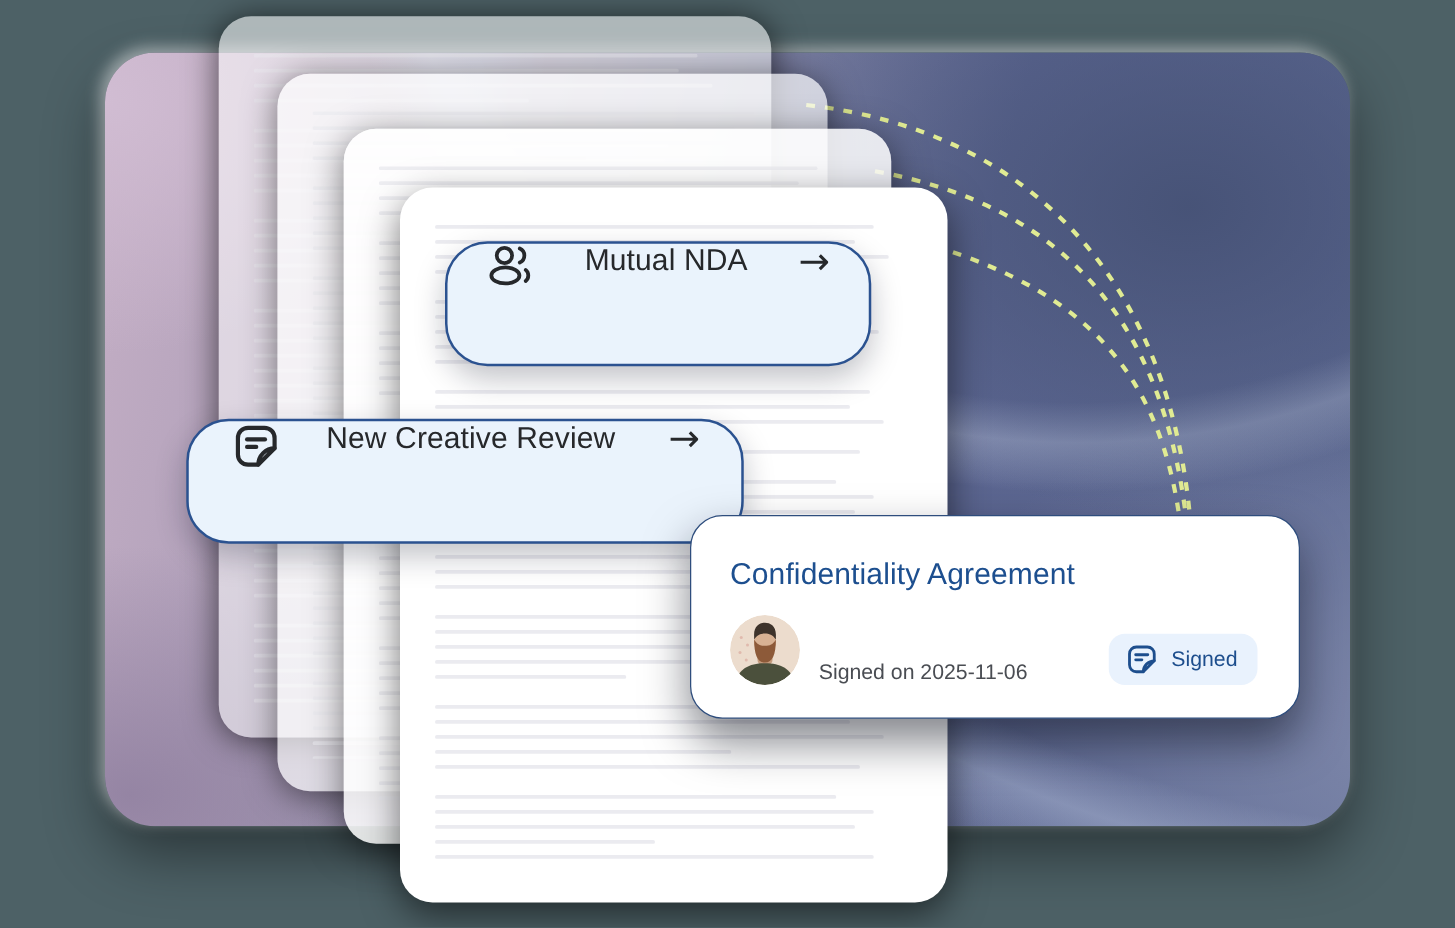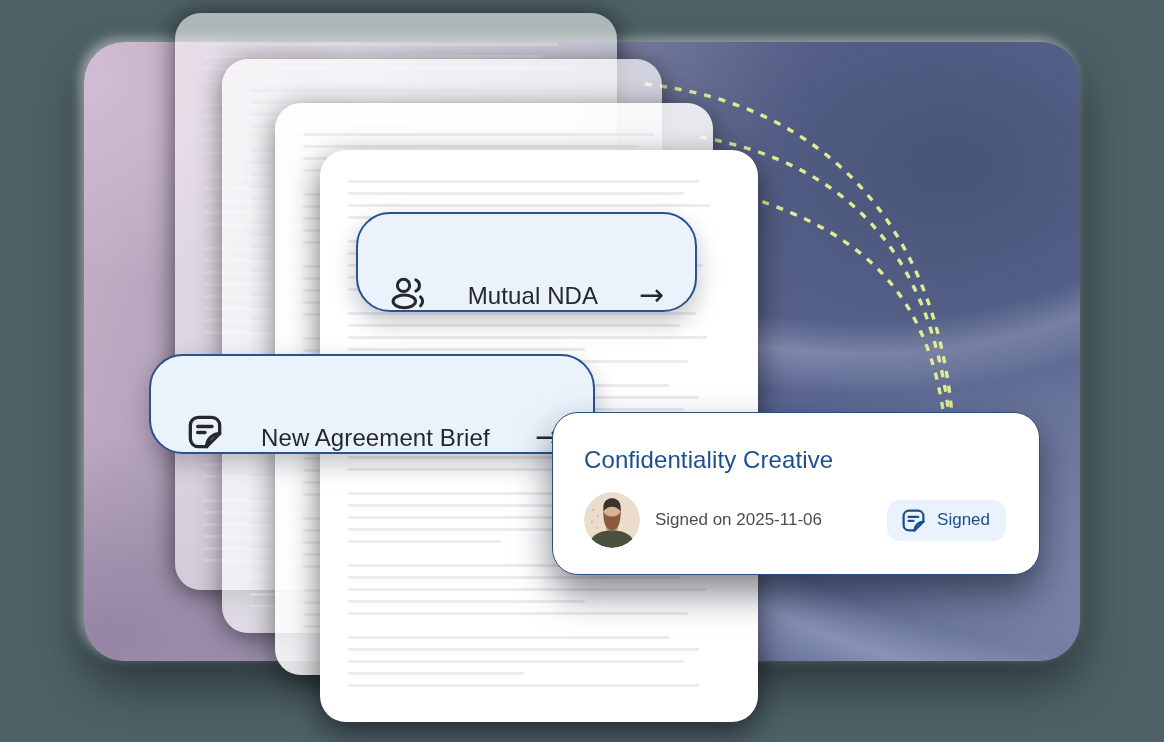--- a/index.html
+++ b/index.html
@@ -29,39 +29,39 @@
   .page-1{left:175px;top:13px; width:442px;height:577px;background:rgba(255,255,255,.55);box-shadow:0 2px 26px rgba(0,0,0,.62);}
   .page-2{left:222px;top:59px; width:440px;height:574px;background:rgba(255,255,255,.68);box-shadow:0 4px 26px rgba(0,0,0,.5);}
   .page-3{left:275px;top:103px;width:438px;height:572px;background:rgba(255,255,255,.85);box-shadow:0 6px 28px rgba(0,0,0,.5);}
   .page-4{left:320px;top:150px;width:438px;height:572px;background:#fff;box-shadow:0 10px 30px rgba(0,0,0,.55);}
   .page-lines{position:absolute;left:28px;right:28px;top:30px;bottom:26px;overflow:hidden;}
   .page-1 .page-lines{opacity:.45}.page-2 .page-lines{opacity:.6}.page-3 .page-lines{opacity:.8}
   .page-lines .ln{height:3px;border-radius:1.5px;background:#ebebf0;margin-bottom:9px;}
   .page-lines .gap{height:3px;margin-bottom:9px;background:transparent;}
   
   .pill{
-    position:absolute;display:flex;align-items:flex-end;box-sizing:border-box;
+    position:absolute;display:flex;align-items:flex-start;box-sizing:border-box;
     background:#eaf3fc;border:2px solid #2b5290;border-radius:34px;
-    box-shadow:0 10px 24px rgba(10,16,34,.25);cursor:pointer;margin-top:19px;
+    box-shadow:0 10px 24px rgba(10,16,34,.25);cursor:pointer;
   }
   .pill-nda{left:356px;top:193px;width:341px;height:100px;padding:0 31px 0 32px;}
   .pill-brief{left:149px;top:335px;width:446px;height:100px;padding:0 33px 0 34px;}
   .pill .icon{flex:0 0 auto;display:flex;align-items:center;justify-content:center;color:#26282b;}
   .pill .label{flex:1 1 auto;text-align:center;font-size:24px;color:#26282b;letter-spacing:.1px;}
   .pill-brief .label{text-align:left;padding-left:36px;}
   .arrow{flex:0 0 auto;font-family:"DejaVu Sans",sans-serif;font-size:30px;color:#26282b;line-height:1;}
   
   .agreement{
     position:absolute;left:552px;top:412px;width:488px;height:163px;box-sizing:border-box;
     background:#fff;border:1.5px solid #2e4d7d;border-radius:26px;
     box-shadow:0 18px 36px rgba(8,12,24,.5);
     padding:33px 33px 0 31px;
   }
   .agreement .title{font-size:24px;font-weight:500;color:#1d4f8f;letter-spacing:.1px;}
-  .agreement .row{display:flex;align-items:center;margin-top:18px;}
+  .agreement .row{display:flex;align-items:flex-end;margin-top:18px;}
   .avatar{width:56px;height:56px;border-radius:50%;overflow:hidden;flex:0 0 auto;}
   .signed{margin-left:15px;font-size:17px;color:#4a4d53;flex:1 1 auto;}
   .review-btn{
     display:flex;align-items:center;gap:10px;flex:0 0 auto;
     background:#e9f2fd;border:none;border-radius:13px;height:41px;padding:0 16px 0 13px;
     color:#1d4e8d;cursor:pointer;
   }
   .review-btn .review-label{font-size:17px;color:#1d4e8d;}
   svg{display:block}
 </style>
@@ -284,26 +284,26 @@
 
   <div class="pill pill-brief">
     <span class="icon">
       <svg width="40" height="40" viewBox="0 0 24 24" fill="none" stroke="#26282b" stroke-width="2" stroke-linecap="round" stroke-linejoin="round">
         <path d="M13 20.8 H8.1 C5.3 20.8 3.2 18.7 3.2 15.9 V8.1 C3.2 5.3 5.3 3.2 8.1 3.2 H15.9 C18.7 3.2 20.8 5.3 20.8 8.1 V13"></path>
         <path d="M13 20.8 C13 16.5 16.5 13 20.8 13 L13 20.8 Z"></path>
         <path d="M7.6 8.7 H16.2"></path>
         <path d="M7.6 12.3 H12"></path>
       </svg>
     </span>
-    <span class="label">New Agreement Brief</span>
+    <span class="label">New Creative Review</span>
     <span class="arrow">→</span>
   </div>
 
   <div class="agreement">
-    <div class="title">Confidentiality Creative</div>
+    <div class="title">Confidentiality Agreement</div>
     <div class="row">
       <span class="avatar">
         <svg width="56" height="56" viewBox="0 0 56 56">
           <defs>
               <clipPath id="avclip">
                 <circle cx="28" cy="28" r="28"></circle>
               </clipPath>
             </defs>
           <g clip-path="url(#avclip)">
             <rect width="56" height="56" fill="#ecdccd"></rect>

